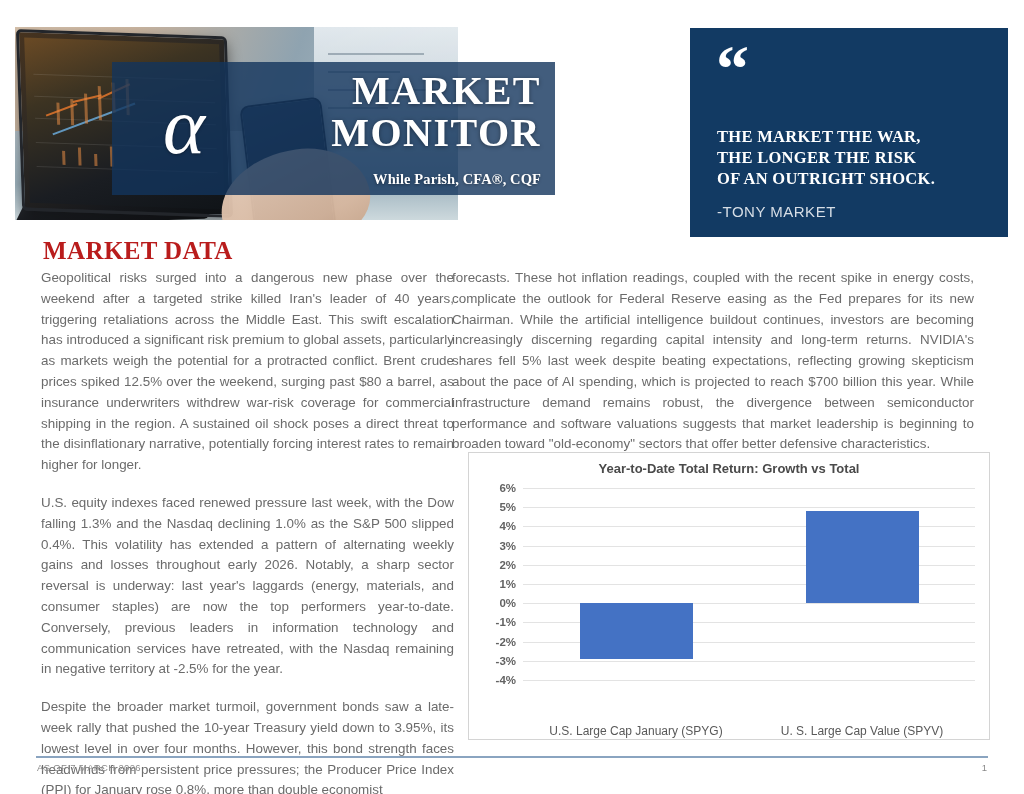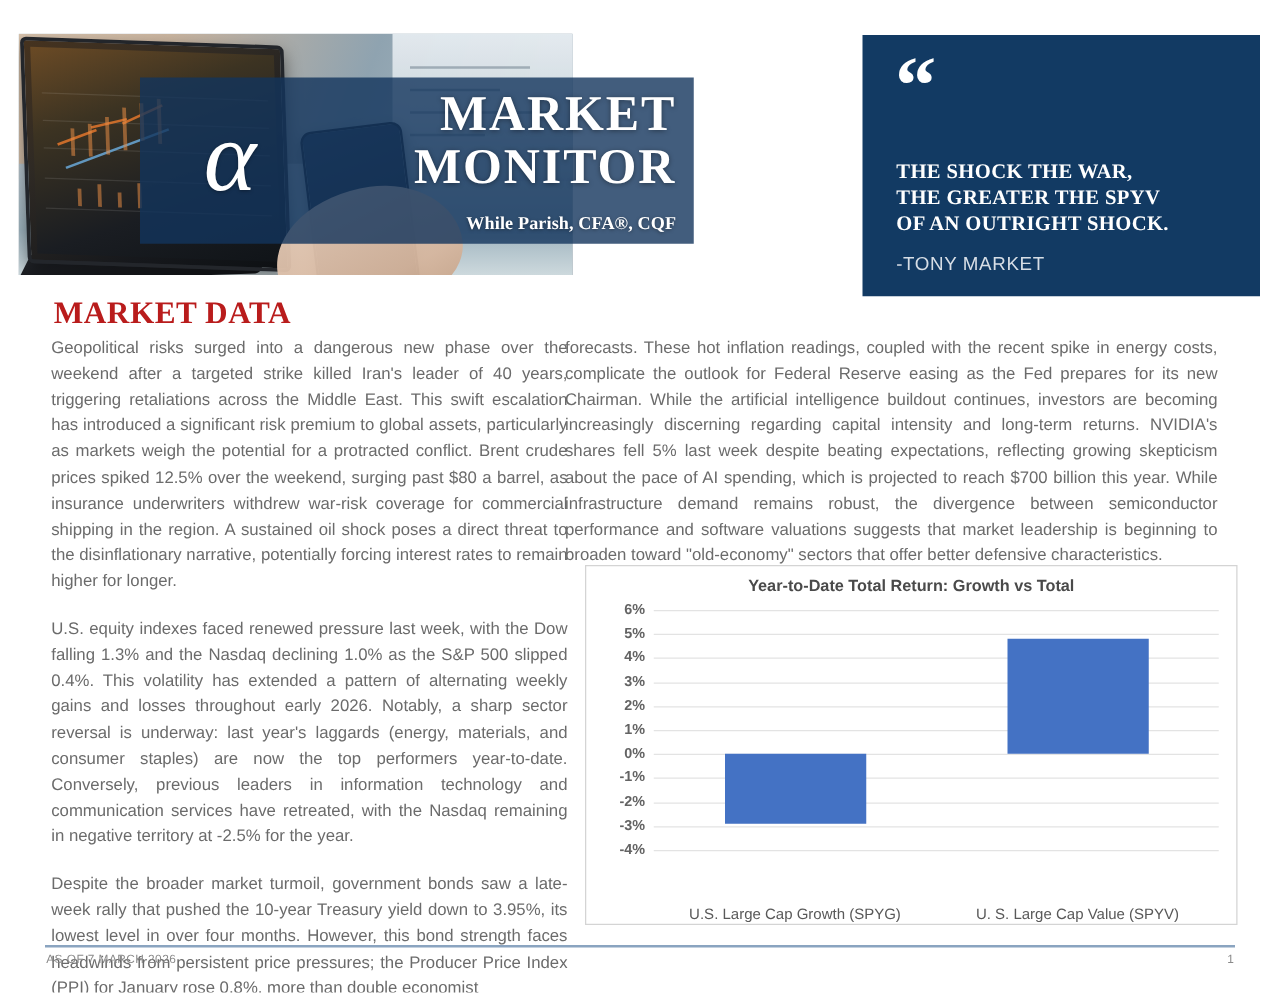--- a/index.html
+++ b/index.html
@@ -326,22 +326,22 @@
       <span id="title-sub">
         <span class="l2">While Parish, CFA®, CQF</span>
       </span>
     </div>
   </div>
 </div>
 
 <div id="quote-card">
   <div id="quote-mark">“</div>
   <div id="quote-text">
-    <span class="ql">THE SHOCK THE WAR,</span>
-    <span class="ql">THE GREATER THE SPYV</span>
+    <span class="ql">THE MARKET THE WAR,</span>
+    <span class="ql">THE LONGER THE RISK</span>
     <span class="ql">OF AN OUTRIGHT SHOCK.</span>
   </div>
   <div id="quote-attrib">-TONY MARKET</div>
 </div>
 
 <div id="section-heading">MARKET DATA</div>
 
 <div id="col-left" class="col">
   <p>Geopolitical risks surged into a dangerous new phase over the weekend after a targeted strike killed Iran's leader of 40 years, triggering retaliations across the Middle East. This swift escalation has introduced a significant risk premium to global assets, particularly as markets weigh the potential for a protracted conflict. Brent crude prices spiked 12.5% over the weekend, surging past $80 a barrel, as insurance underwriters withdrew war-risk coverage for commercial shipping in the region. A sustained oil shock poses a direct threat to the disinflationary narrative, potentially forcing interest rates to remain higher for longer.</p>
   <p>U.S. equity indexes faced renewed pressure last week, with the Dow falling 1.3% and the Nasdaq declining 1.0% as the S&amp;P 500 slipped 0.4%. This volatility has extended a pattern of alternating weekly gains and losses throughout early 2026. Notably, a sharp sector reversal is underway: last year's laggards (energy, materials, and consumer staples) are now the top performers year-to-date. Conversely, previous leaders in information technology and communication services have retreated, with the Nasdaq remaining in negative territory at -2.5% for the year.</p>
@@ -371,21 +371,21 @@
       <div class="ytick" style="top: 115.2px;">0%</div>
       <div class="gridline" style="top: 134.4px;"></div>
       <div class="ytick" style="top: 134.4px;">-1%</div>
       <div class="gridline" style="top: 153.6px;"></div>
       <div class="ytick" style="top: 153.6px;">-2%</div>
       <div class="gridline" style="top: 172.8px;"></div>
       <div class="ytick" style="top: 172.8px;">-3%</div>
       <div class="gridline" style="top: 192px;"></div>
       <div class="ytick" style="top: 192px;">-4%</div>
       <div class="bar" title="-2.9%" style="left: 56.5px; width: 113px; top: 115.2px; height: 55.68px; background: rgb(68, 114, 196);"></div>
-      <div class="xlabel" style="left: 0px; width: 226px;">U.S. Large Cap Growth (SPYG)</div>
+      <div class="xlabel" style="left: 0px; width: 226px;">U.S. Large Cap January (SPYG)</div>
       <div class="bar" title="4.8%" style="left: 282.5px; width: 113px; top: 23.04px; height: 92.16px; background: rgb(68, 114, 196);"></div>
       <div class="xlabel" style="left: 226px; width: 226px;">U. S. Large Cap Value (SPYV)</div>
     </div>
 </div>
 
 <div id="footer-rule"></div>
 <div id="footer-left">AS OF 7 MARCH 2026</div>
 <div id="footer-page">1</div>
 
 </body></html>

